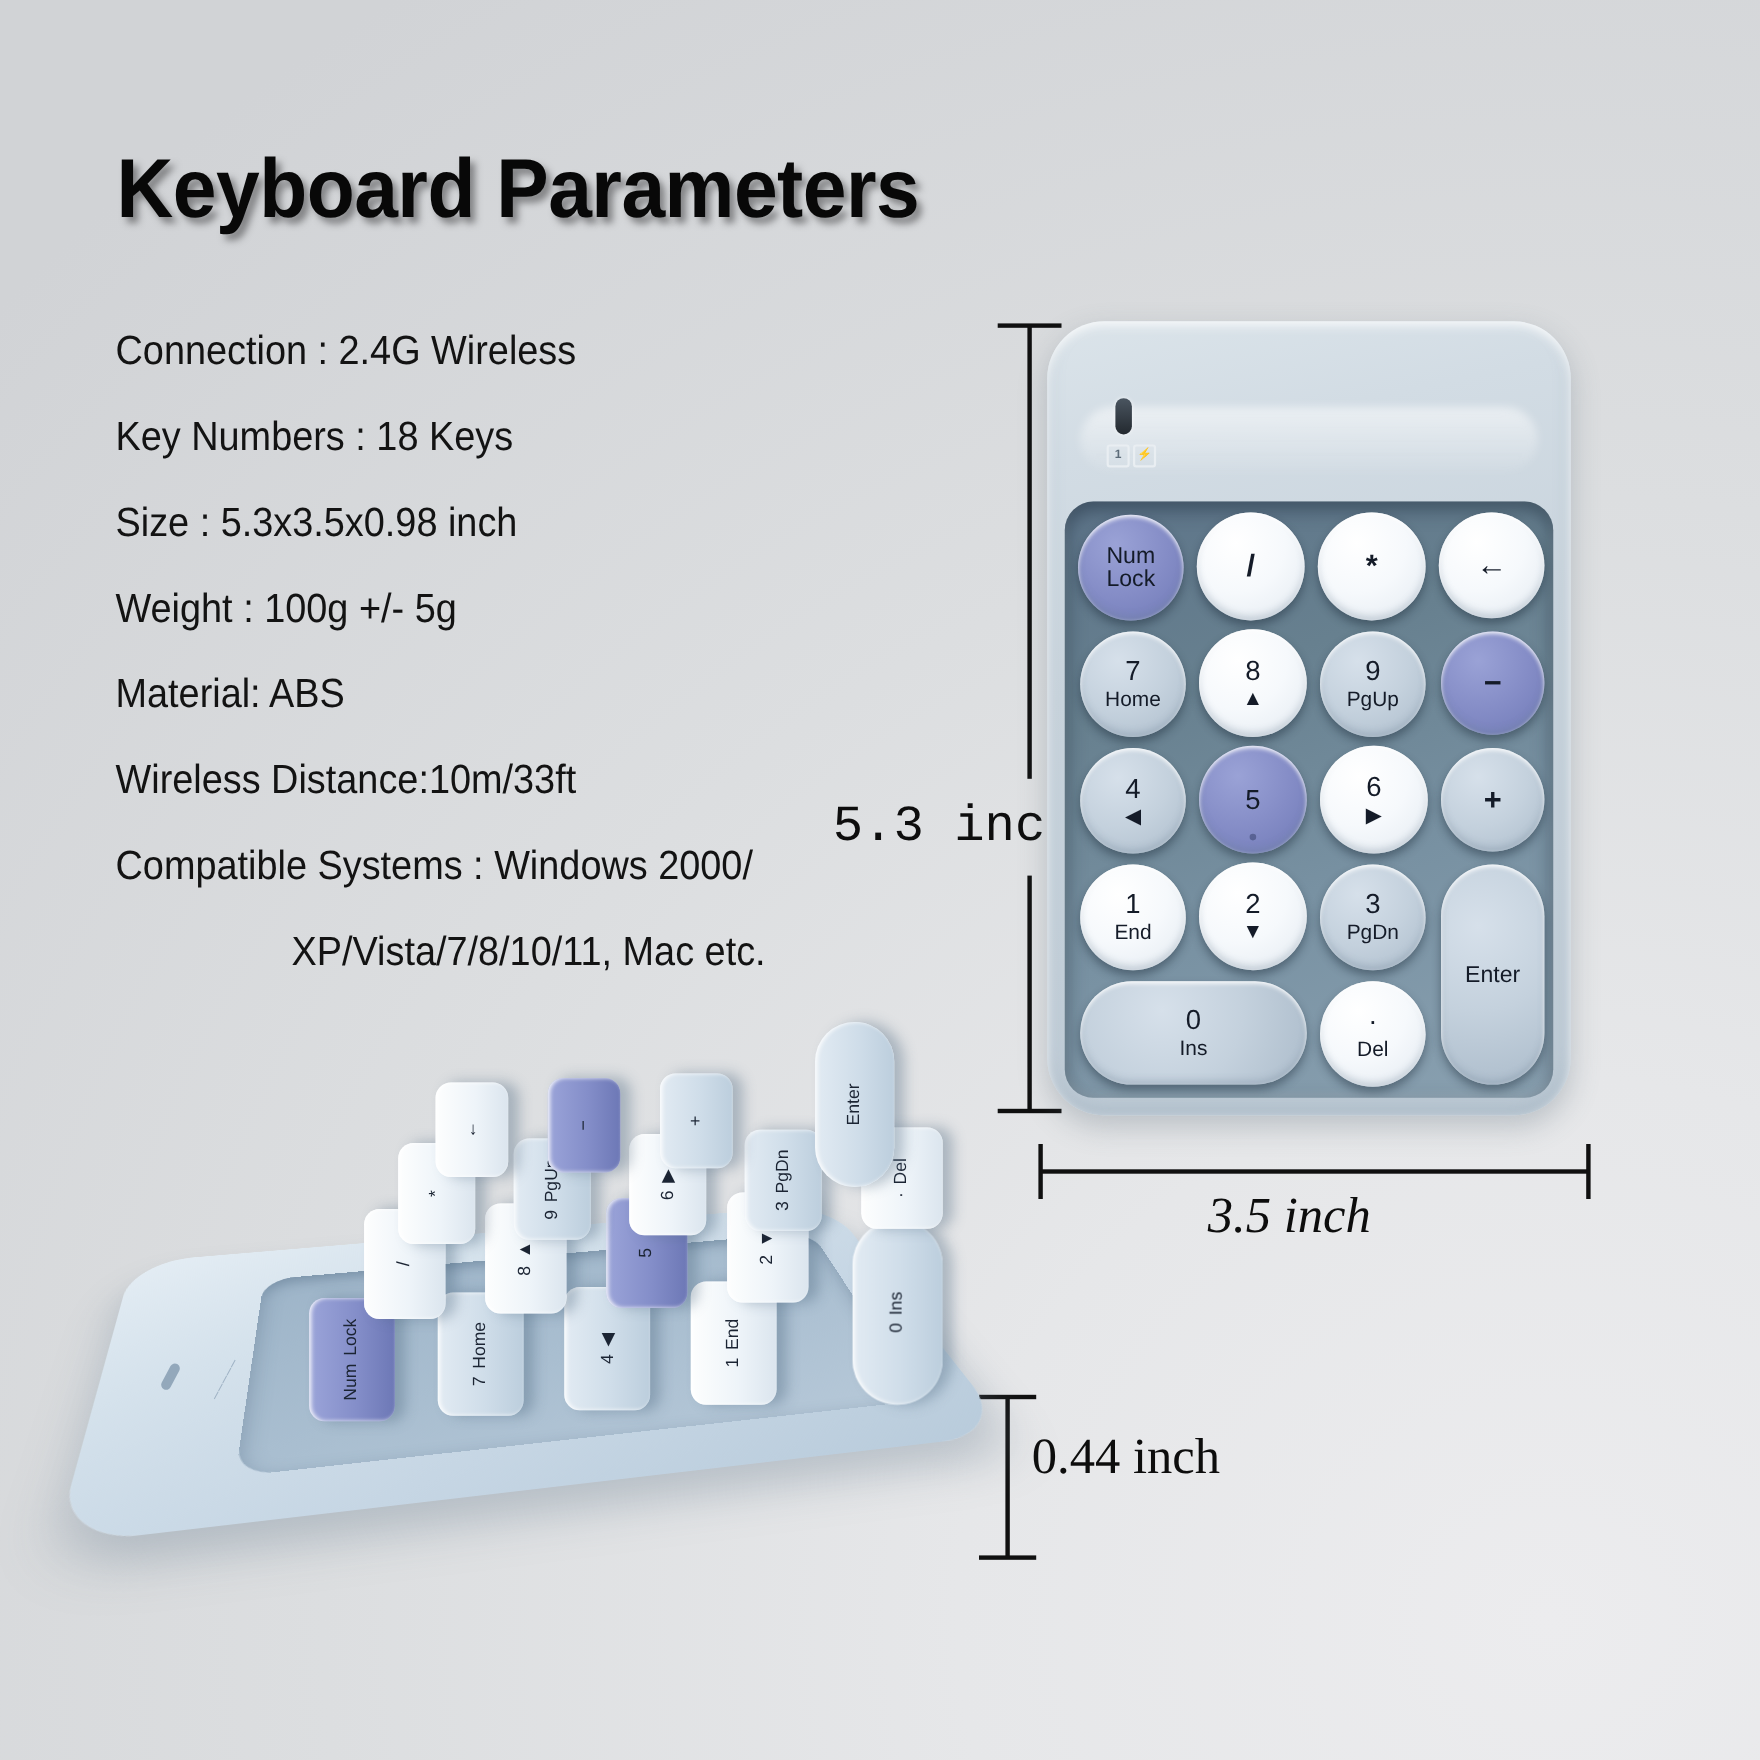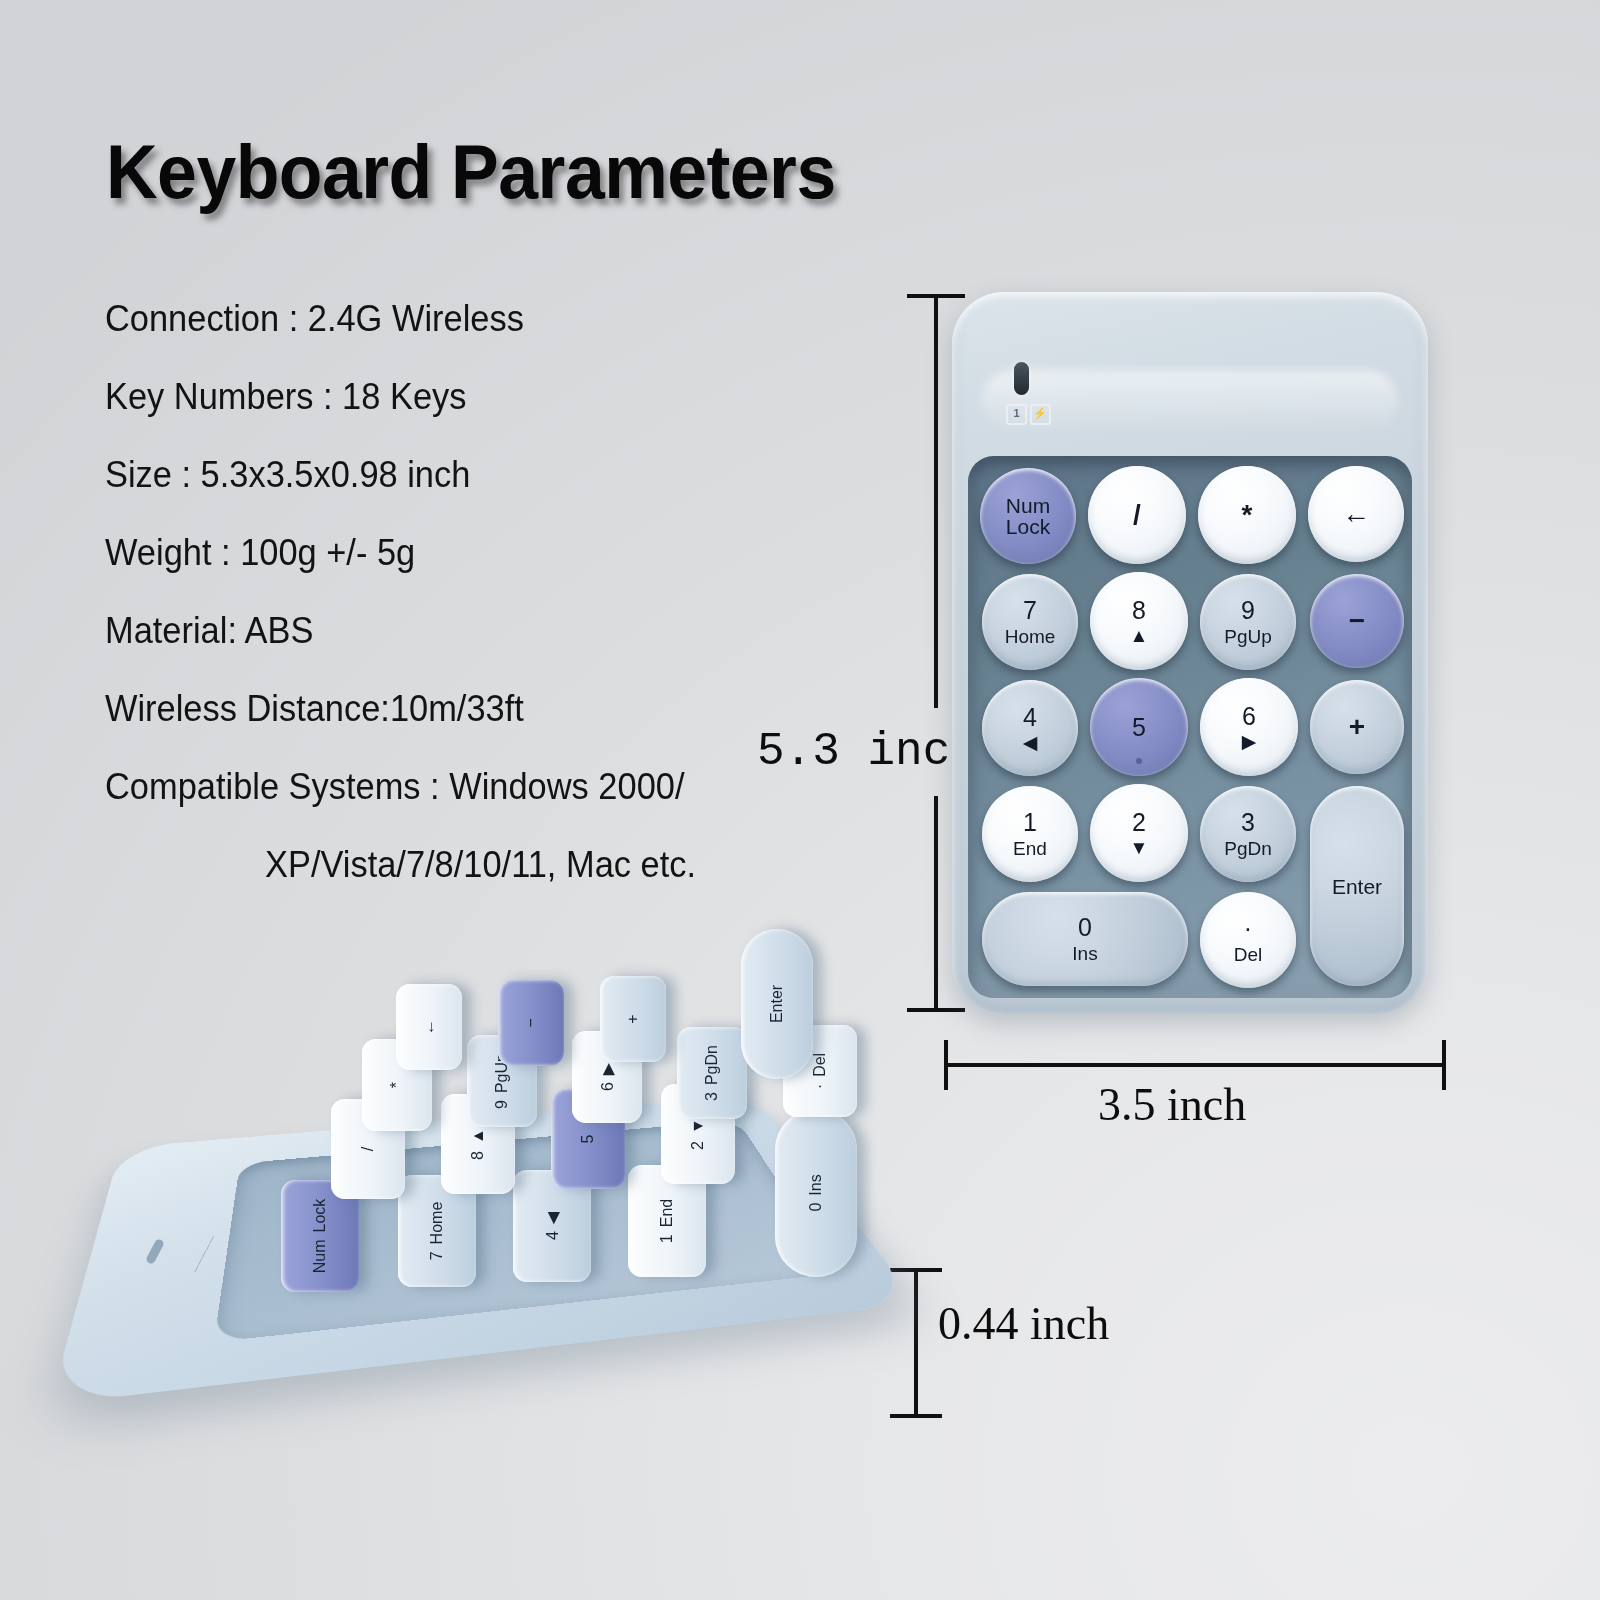--- a/index.html
+++ b/index.html
@@ -31,21 +31,21 @@
     transform:scaleX(0.93);transform-origin:left center;
   }
   .spec.indent{margin-left:160px;margin-bottom:0;}
 
   
   .dimlabel{
     position:absolute;
     font-family:"Liberation Serif",serif;
     font-size:46px;color:#0d0d0d;white-space:nowrap;
   }
-  #dim-h-label{left:1098px;top:1078px;}
+  #dim-h-label{left:1098px;top:1078px;font-style:italic;}
   #dim-w-label{left:757px;top:726px;font-family:Liberation Mono, monospace;}
   #dim-d-label{left:938px;top:1297px;}
 
   .vline{position:absolute;width:4px;background:#101010;}
   .hline{position:absolute;height:4px;background:#101010;}
   .cap-h{position:absolute;height:4px;background:#101010;}
   .cap-v{position:absolute;width:4px;background:#101010;}
 
   
   #pad-top{

